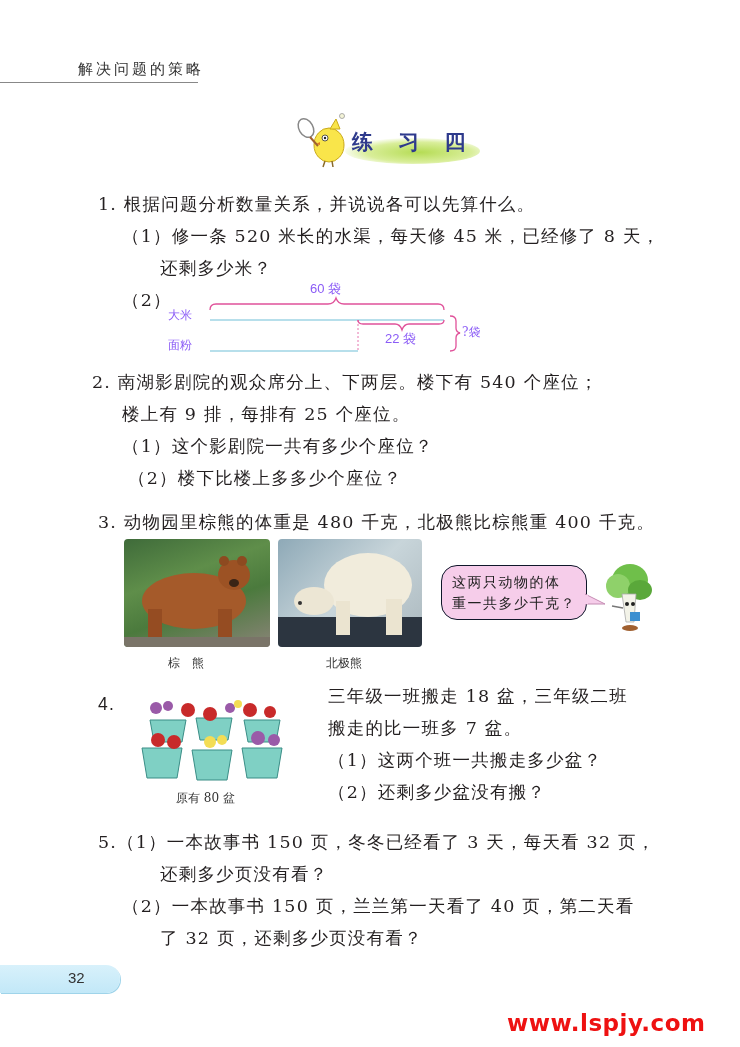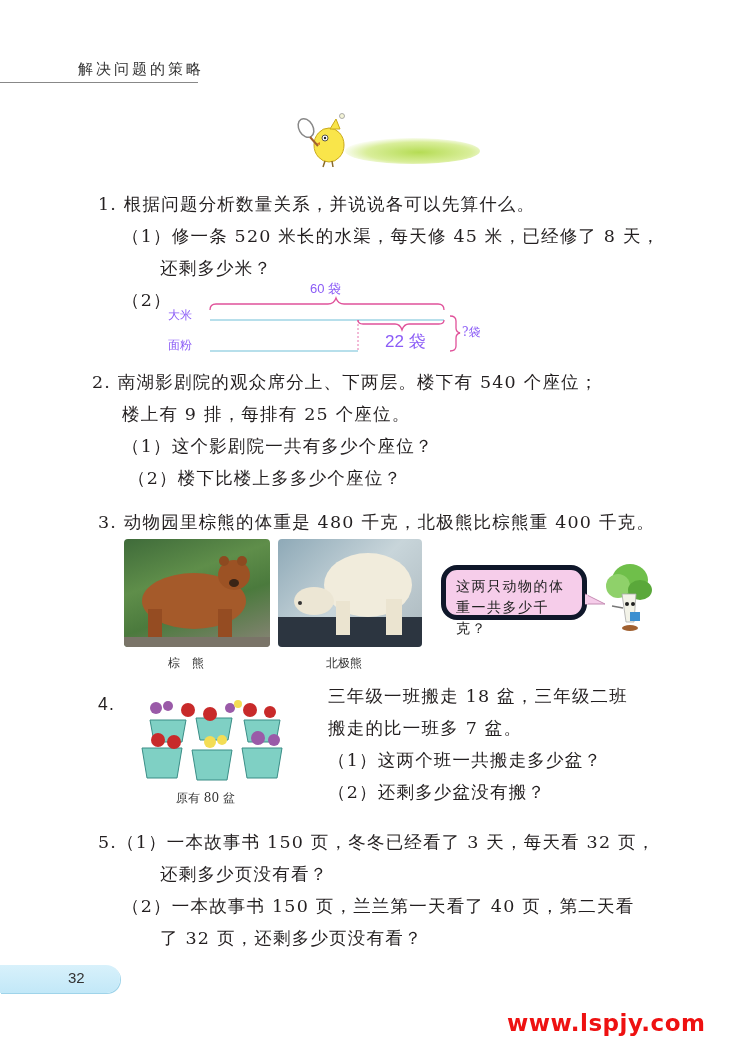--- a/index.html
+++ b/index.html
@@ -17,21 +17,21 @@
 
     .line { position: absolute; font-size: 17.5px; letter-spacing: 1.2px; white-space: nowrap; }
     .num { font-family: "Liberation Sans", sans-serif; }
 
     .diagram { position: absolute; left: 120px; top: 280px; width: 400px; height: 80px; }
     .diagram .lbl { position: absolute; font-size: 12px; color: #8b5cf6; }
 
     .photo { position: absolute; border-radius: 4px; overflow: hidden; }
     .caption { position: absolute; font-size: 12px; color: #333; }
 
-    .bubble { position: absolute; left: 441px; top: 565px; width: 146px; height: 55px; background: #f6cdea; border: 5px solid #0f172a; border-radius: 16px; padding: 6px 10px; font-size: 14px; line-height: 21px; letter-spacing: 1.5px; color: #222; }
+    .bubble { position: absolute; left: 441px; top: 565px; width: 146px; height: 55px; background: #f6cdea; border: 1px solid #0f172a; border-radius: 16px; padding: 6px 10px; font-size: 14px; line-height: 21px; letter-spacing: 1.5px; color: #222; }
 
     .page-tab { position: absolute; left: 0; top: 965px; width: 120px; height: 28px; background: linear-gradient(#d8f1fb, #c2e8f8); border-radius: 0 14px 14px 0; box-shadow: 1px 1px 0 #9fd4ea; }
     .page-num { position: absolute; left: 68px; top: 4px; font-family: "Liberation Sans", sans-serif; font-size: 15px; color: #333; }
 
     .watermark { position: absolute; left: 507px; top: 1010px; font-family: "DejaVu Sans", sans-serif; font-weight: bold; font-size: 23px; color: #ee1111; letter-spacing: 0.5px; }
   </style>
 </head>
 <body>
 
 <div class="header-title">解决问题的策略</div>
@@ -44,20 +44,21 @@
     <path d="M38 17 l6 -10 l4 10 z" fill="#f9e54a" stroke="#c9a91a" stroke-width="1"></path>
     <circle cx="33" cy="26" r="3" fill="#fff" stroke="#333" stroke-width="0.8"></circle>
     <circle cx="33" cy="26" r="1.2" fill="#222"></circle>
     <path d="M28 30 l-4 2 l4 1 z" fill="#e07b1a"></path>
     <ellipse cx="14" cy="16" rx="7" ry="10" fill="none" stroke="#888" stroke-width="1.5" transform="rotate(-30 14 16)"></ellipse>
     <line x1="18" y1="25" x2="26" y2="34" stroke="#a06030" stroke-width="2"></line>
     <circle cx="50" cy="4" r="2.5" fill="#f4f4d8" stroke="#999" stroke-width="0.8"></circle>
     <line x1="33" y1="49" x2="31" y2="55" stroke="#8a6a2a" stroke-width="1.5"></line>
     <line x1="40" y1="49" x2="41" y2="55" stroke="#8a6a2a" stroke-width="1.5"></line>
   </svg>
+  <div class="banner-text">练 习 四</div>
 </div>
 
 <div class="line" style="left:98px; top:192px;">1. 根据问题分析数量关系，并说说各可以先算什么。</div>
 <div class="line" style="left:122px; top:224px;">（1）修一条 520 米长的水渠，每天修 45 米，已经修了 8 天，</div>
 <div class="line" style="left:160px; top:256px;">还剩多少米？</div>
 <div class="line" style="left:122px; top:288px;">（2）</div>
 
 <div class="diagram">
   <svg width="400" height="80" style="position:absolute;left:0;top:0;">
 
@@ -69,21 +70,21 @@
 
     <line x1="238" y1="40" x2="238" y2="71" stroke="#e0529a" stroke-width="0.8" stroke-dasharray="2,2"></line>
 
     <line x1="90" y1="71" x2="238" y2="71" stroke="#9fd4e4" stroke-width="1.4"></line>
 
     <path d="M330 36 q6 0 6 5 L336 48 q0 4 4 5 q-4 1 -4 5 L336 66 q0 5 -6 5" fill="none" stroke="#e0529a" stroke-width="1.3"></path>
   </svg>
   <div class="lbl" style="left:48px; top:27px;">大米</div>
   <div class="lbl" style="left:48px; top:57px;">面粉</div>
   <div class="lbl num" style="left:190px; top:0px; font-size:13px;">60 袋</div>
-  <div class="lbl num" style="left:265px; top:50px; font-size:17px;">22 袋</div>
+  <div class="lbl num" style="left:265px; top:50px; font-size:13px;">22 袋</div>
   <div class="lbl" style="left:342px; top:44px;">?袋</div>
 </div>
 
 <div class="line" style="left:92px; top:370px;text-align:center;">2. 南湖影剧院的观众席分上、下两层。楼下有 540 个座位；</div>
 <div class="line" style="left:122px; top:402px;">楼上有 9 排，每排有 25 个座位。</div>
 <div class="line" style="left:122px; top:434px;">（1）这个影剧院一共有多少个座位？</div>
 <div class="line" style="left:128px; top:466px;">（2）楼下比楼上多多少个座位？</div>
 
 <div class="line" style="left:98px; top:510px;">3. 动物园里棕熊的体重是 480 千克，北极熊比棕熊重 400 千克。</div>
 

